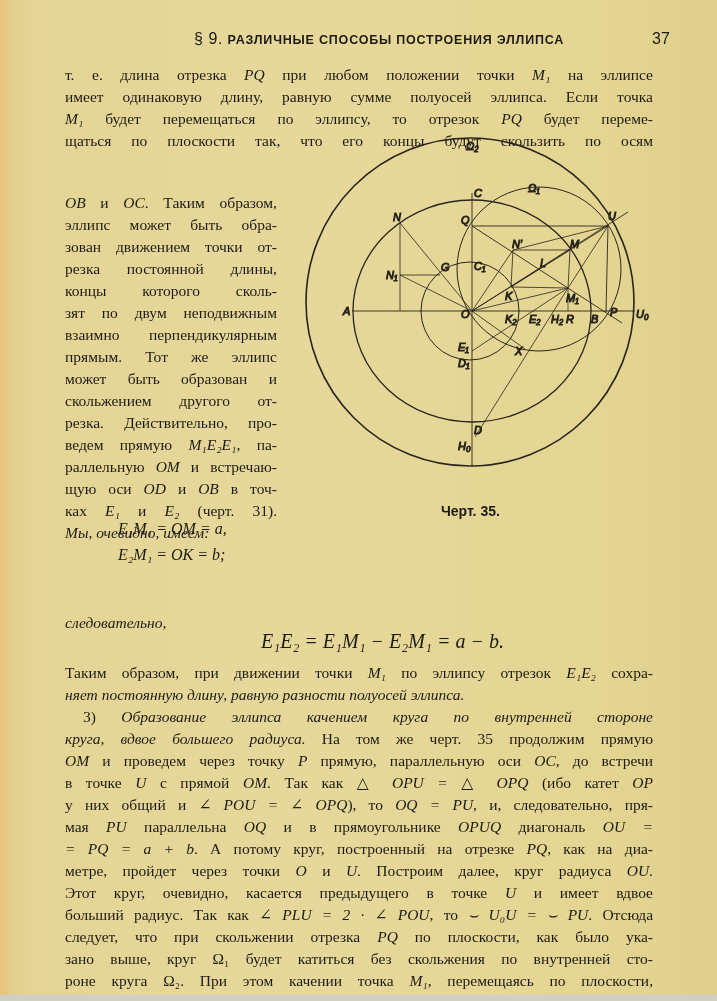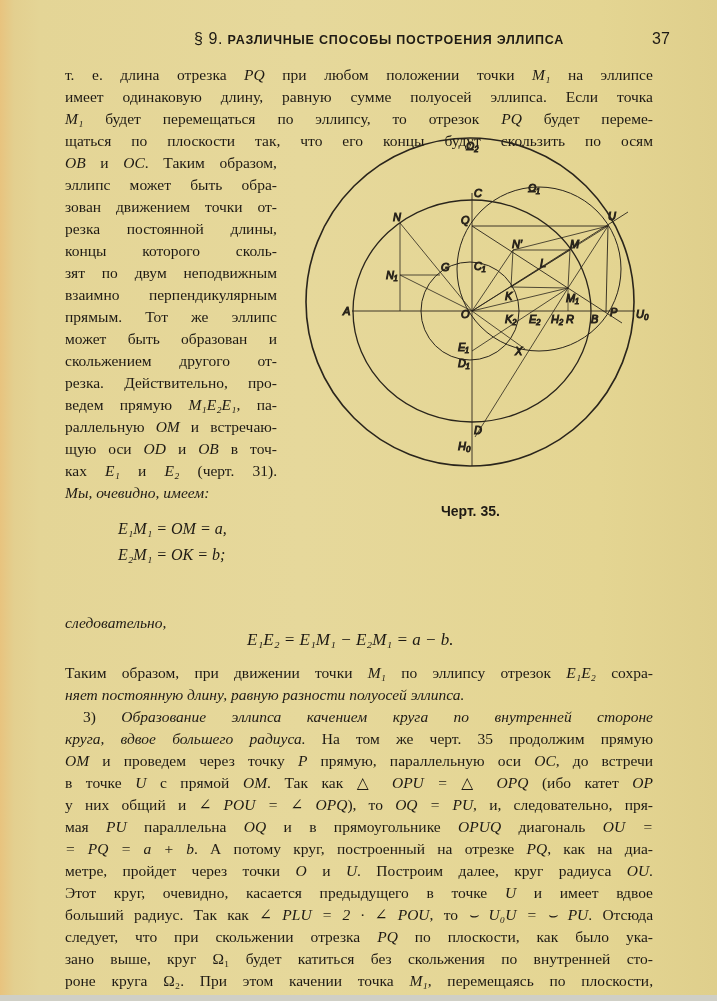--- a/index.html
+++ b/index.html
@@ -10,21 +10,21 @@
     color:#1e1a14;
   }
   .bottom-strip { position:absolute; left:0; right:0; top:995px; height:6px; background:#cfcfc6; }
   .page { position:absolute; left:0; top:0; width:717px; height:995px; }
   .header { position:absolute; top:30px; left:16px; width:717px; height:22px; }
   .header-title { position:absolute; left:178px; top:0; font-family:"Liberation Sans", "DejaVu Sans", sans-serif; font-size:14px; letter-spacing:0.6px; }
   .header-title .sec { font-size:16px; }
   .header-title .caps { font-size:12.5px; font-weight:bold; letter-spacing:0.8px; }
   .page-number { position:absolute; left:636px; top:0; font-family:"Liberation Sans","DejaVu Sans",sans-serif; font-size:16px; }
   .line { position:absolute; left:65px; width:588px; font-size:15.5px; line-height:21px; white-space:nowrap; text-align:justify; text-align-last:justify; }
-  .line.narrow { width:212px; }
+  .line.narrow { width:212px;margin-top:40px; }
   .line.noj { text-align:left; text-align-last:left;font-style:italic; }
   .line.indent { padding-left:18px; box-sizing:border-box; }
   .it { font-style:italic; }
   .formula { position:absolute; font-style:italic; font-size:16px; white-space:nowrap; }
   .caption { position:absolute; left:441px; top:483px; font-family:"Liberation Sans","DejaVu Sans",sans-serif; font-size:14px; font-weight:bold;margin-top:20px; }
   svg.figure { position:absolute; left:290px; top:130px; }
   svg text { font-family:"Liberation Sans","DejaVu Sans",sans-serif; font-style:italic; font-size:11px; fill:#2a251c; }
 </style>
 </head>
 <body>
@@ -54,21 +54,21 @@
   <div class="line narrow" style="top:372px"><span>резка. Действительно, про-</span></div>
   <div class="line narrow" style="top:394px"><span>ведем прямую </span><span class="it">M₁E₂E₁</span><span>, па-</span></div>
   <div class="line narrow" style="top:416px"><span>раллельную </span><span class="it">OM</span><span> и встречаю-</span></div>
   <div class="line narrow" style="top:438px"><span>щую оси </span><span class="it">OD</span><span> и </span><span class="it">OB</span><span> в точ-</span></div>
   <div class="line narrow" style="top:460px"><span>ках </span><span class="it">E₁</span><span> и </span><span class="it">E₂</span><span> (черт. 31).</span></div>
   <div class="line narrow noj" style="top:482px"><span>Мы, очевидно, имеем:</span></div>
 
   <div class="formula" style="left:118px; top:520px">E₁M₁ = OM = a,</div>
   <div class="formula" style="left:118px; top:546px">E₂M₁ = OK = b;</div>
   <div class="line noj" style="top:612px">следовательно,</div>
-  <div class="formula" style="left:247px; top:630px; font-size:17px">E₁E₂ = E₁M₁ − E₂M₁ = a − b.</div>
+  <div class="formula" style="left:261px; top:630px; font-size:20px">E₁E₂ = E₁M₁ − E₂M₁ = a − b.</div>
 
   <svg class="figure" width="360" height="360" viewBox="290 130 360 360" stroke="#2a251c" fill="none">
 
     <circle cx="470" cy="302" r="164" stroke-width="1.6"></circle>
 
     <ellipse cx="472" cy="311" rx="119" ry="111" stroke-width="1.3"></ellipse>
 
     <circle cx="470" cy="311" r="49" stroke-width="1"></circle>
 
     <circle cx="539" cy="269" r="82" stroke-width="1"></circle>

